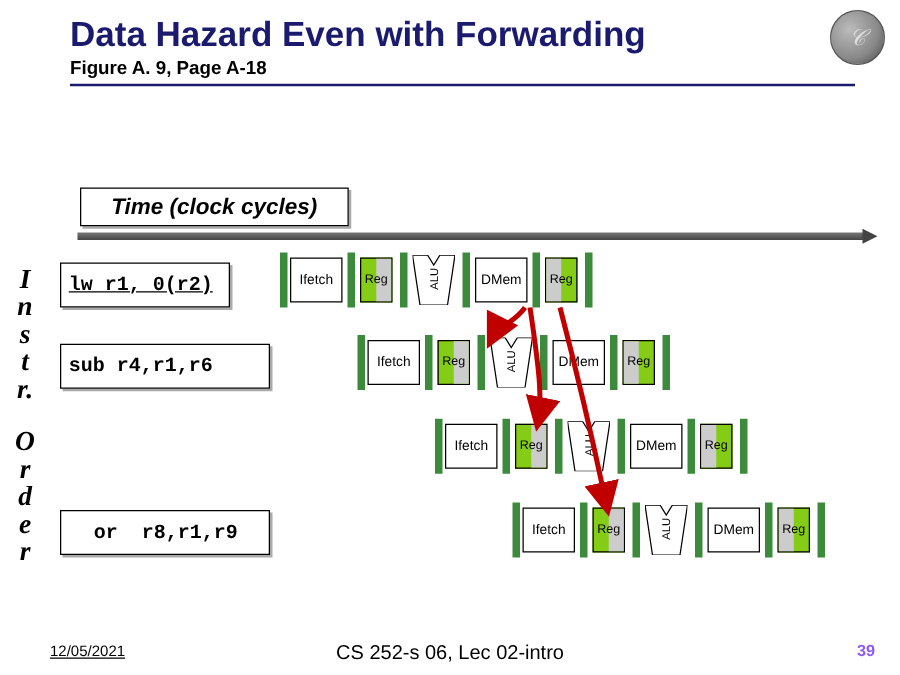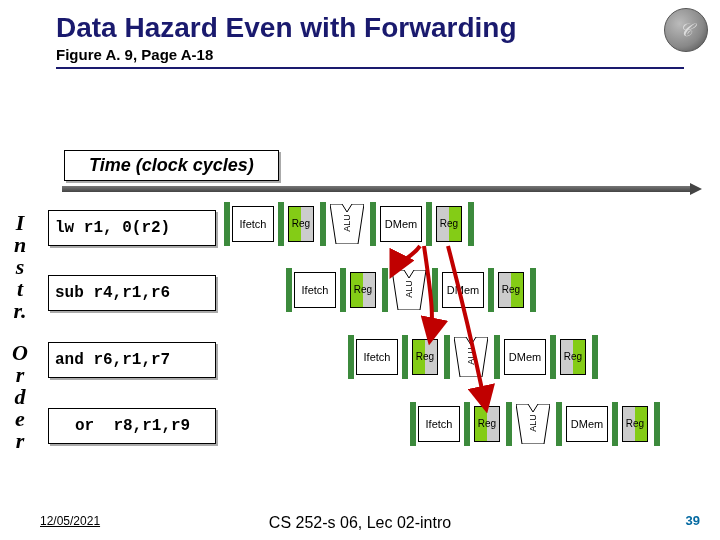--- a/index.html
+++ b/index.html
@@ -187,21 +187,21 @@
     left: 50%;
     transform: translateX(-50%);
     font-size: 16px;
   }
   .footer-page {
     position: absolute;
     right: 20px;
     bottom: 12px;
     font-size: 13px;
     font-weight: bold;
-    color: #0369a1;
+    color: #8b5cf6;
   }
 </style>
 </head>
 <body>
 
 <div class="slide">
 
   <div class="logo">𝒞</div>
 
   <div class="title">Data Hazard Even with Forwarding</div>
@@ -215,23 +215,22 @@
 n
 s
 t
 r.</div>
   <div class="instr-label" style="top:342px;white-space:pre;">O
 r
 d
 e
 r</div>
 
-  <div class="instr-box" style="left:48px;top:210px;width:168px;">lw r1, 0(r2)</div>
+  <div class="instr-box" style="left:48px;top:210px;width:136px;text-decoration:underline;">lw r1, 0(r2)</div>
   <div class="instr-box" style="left:48px;top:275px;width:168px;">sub r4,r1,r6</div>
-  <div class="instr-box" style="left:48px;top:342px;width:168px;">and r6,r1,r7</div>
   <div class="instr-box" style="left:48px;top:408px;width:168px;padding-left:26px;">or  r8,r1,r9</div>
 
   <div class="pipe-row" style="left:224px;top:200px;">
     <div class="bar" style="left:0;"></div>
     <div class="blk" style="left:8px;width:42px;">Ifetch</div>
     <div class="bar" style="left:54px;"></div>
     <div class="reg-shape" style="left:64px;">
       <div class="reg-half-right"></div>
       <div class="reg-label">Reg</div>
     </div>

